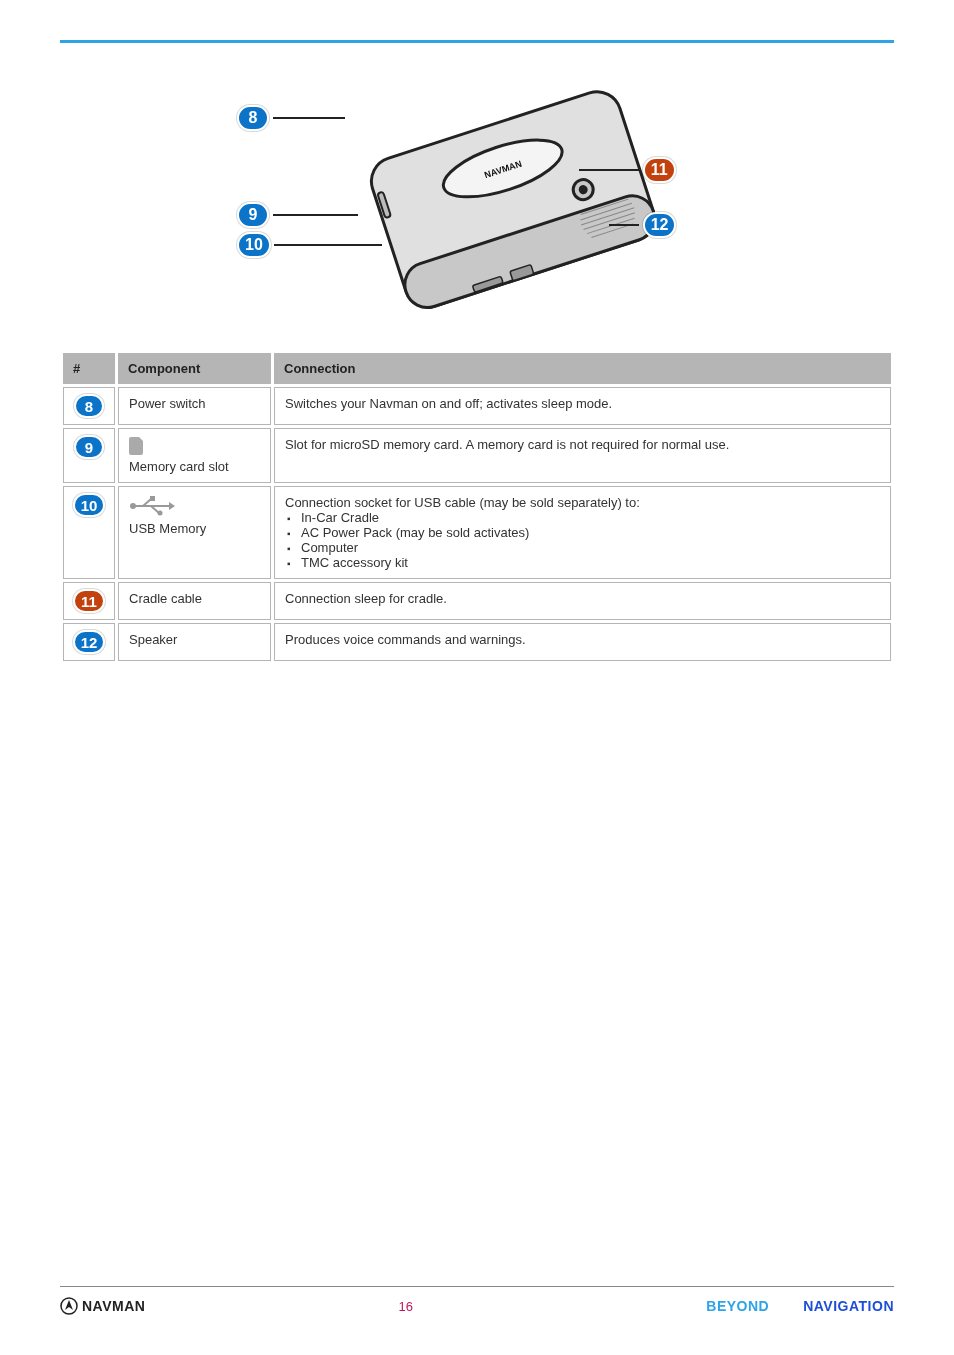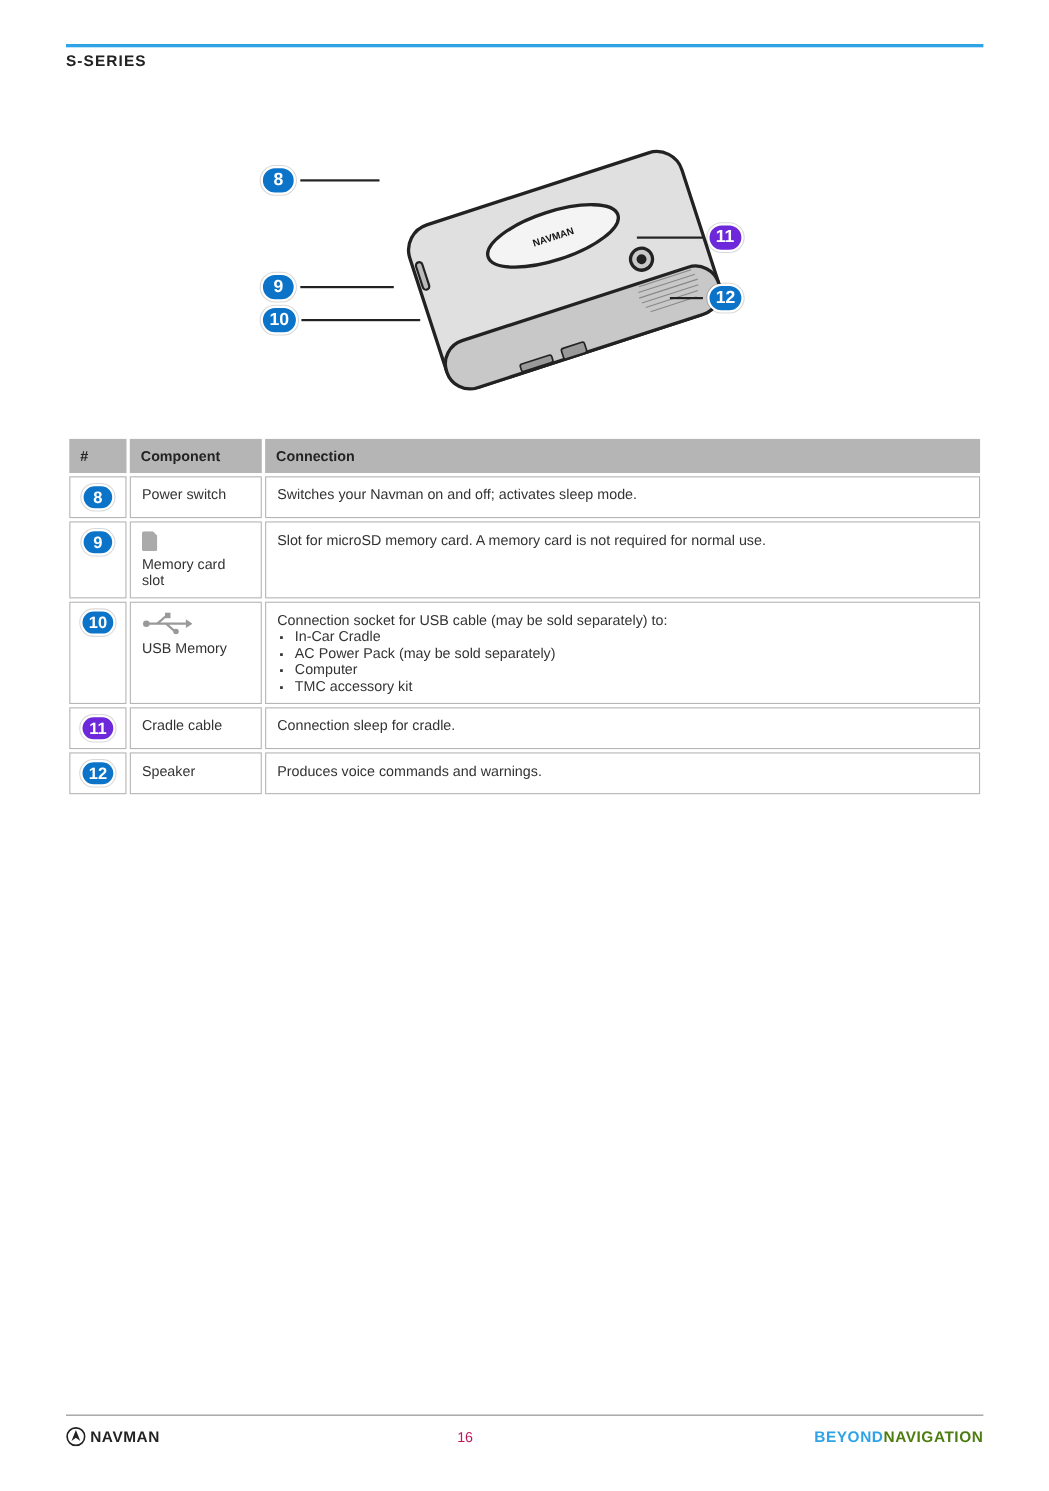--- a/index.html
+++ b/index.html
@@ -59,21 +59,21 @@
     border: 2px solid #fff;
     font-weight: bold;
     color: #fff;
     font-size: 16px;
     padding: 0 6px;
     box-shadow: 0 0 0 1px rgba(0,0,0,0.15);
     font-family: Arial, sans-serif;
     vertical-align: middle;
   }
   .bubble.blue { background: #0b74c9; }
-  .bubble.red  { background: #6d28d9; }
+  .bubble.red  { background: #c2410c; }
   .lead-line {
     display: inline-block;
     vertical-align: middle;
     height: 2px;
     background: #222;
   }
   table.comp {
     width: 100%;
     border-collapse: separate;
     border-spacing: 3px;
@@ -93,21 +93,21 @@
     padding: 8px 10px;
     vertical-align: top;
     font-size: 13px;
   }
   table.comp td.num {
     text-align: center;
     width: 52px;
     padding: 6px 2px;
   }
   table.comp td.comp-name {
-    width: 120px;
+    width: 153px;
   }
   table.comp td.comp-name .icon-cell {
     display: block;
     margin-bottom: 4px;
     color: #888;
   }
   ul.inner {
     list-style: none;
     margin-left: 2px;
   }
@@ -139,29 +139,28 @@
     letter-spacing: 0.5px;
     display: flex;
     align-items: center;
     gap: 4px;
     color: #222;
   }
   .navman-mark svg { display: block; }
   .page-num { color: #be185d; font-size: 13px; }
   .beyond { font-weight: bold; letter-spacing: 0.5px; }
   .beyond .b1 { color: #2ea3e6; margin-left: 40px; }
-  .beyond .b2 { color: #4d7c0f; }
+  .beyond .b2 { color: #1d4ed8; margin-left: 34px; }
   .usb-icon svg, .sd-icon svg { display:block; }
 </style>
 </head>
 <body>
 
 <div class="page">
   <div class="top-rule"></div>
-  <div class="series-label">S-Series</div>
 
   <div class="diagram-wrap">
     <div class="diagram">
       
       <div class="device">
         <svg width="330" height="260" viewBox="0 0 330 260">
           <g transform="rotate(-18 165 130)">
             <rect x="35" y="55" rx="24" ry="24" width="260" height="155" fill="#e0e0e0" stroke="#222" stroke-width="3"></rect>
             <rect x="35" y="165" width="260" height="45" rx="22" fill="#c8c8c8" stroke="#222" stroke-width="3"></rect>
 
@@ -257,21 +256,21 @@
               <line x1="22" y1="11" x2="30" y2="18" stroke="#999" stroke-width="2"></line>
               <circle cx="31" cy="18" r="2.5" fill="#999"></circle>
             </svg>
           </span>
           <span>USB Memory</span>
         </td>
         <td>
           <div>Connection socket for USB cable (may be sold separately) to:</div>
           <ul class="inner">
             <li>In-Car Cradle</li>
-            <li>AC Power Pack (may be sold separately)</li>
+            <li>AC Power Pack (may be sold activates)</li>
             <li>Computer</li>
             <li>TMC accessory kit</li>
           </ul>
         </td>
       </tr>
 
       <tr>
         <td class="num"><span class="bubble red" style="min-width:30px;height:24px;font-size:15px;">11</span></td>
         <td class="comp-name">Cradle cable</td>
         <td>Connection sleep for cradle.</td>

